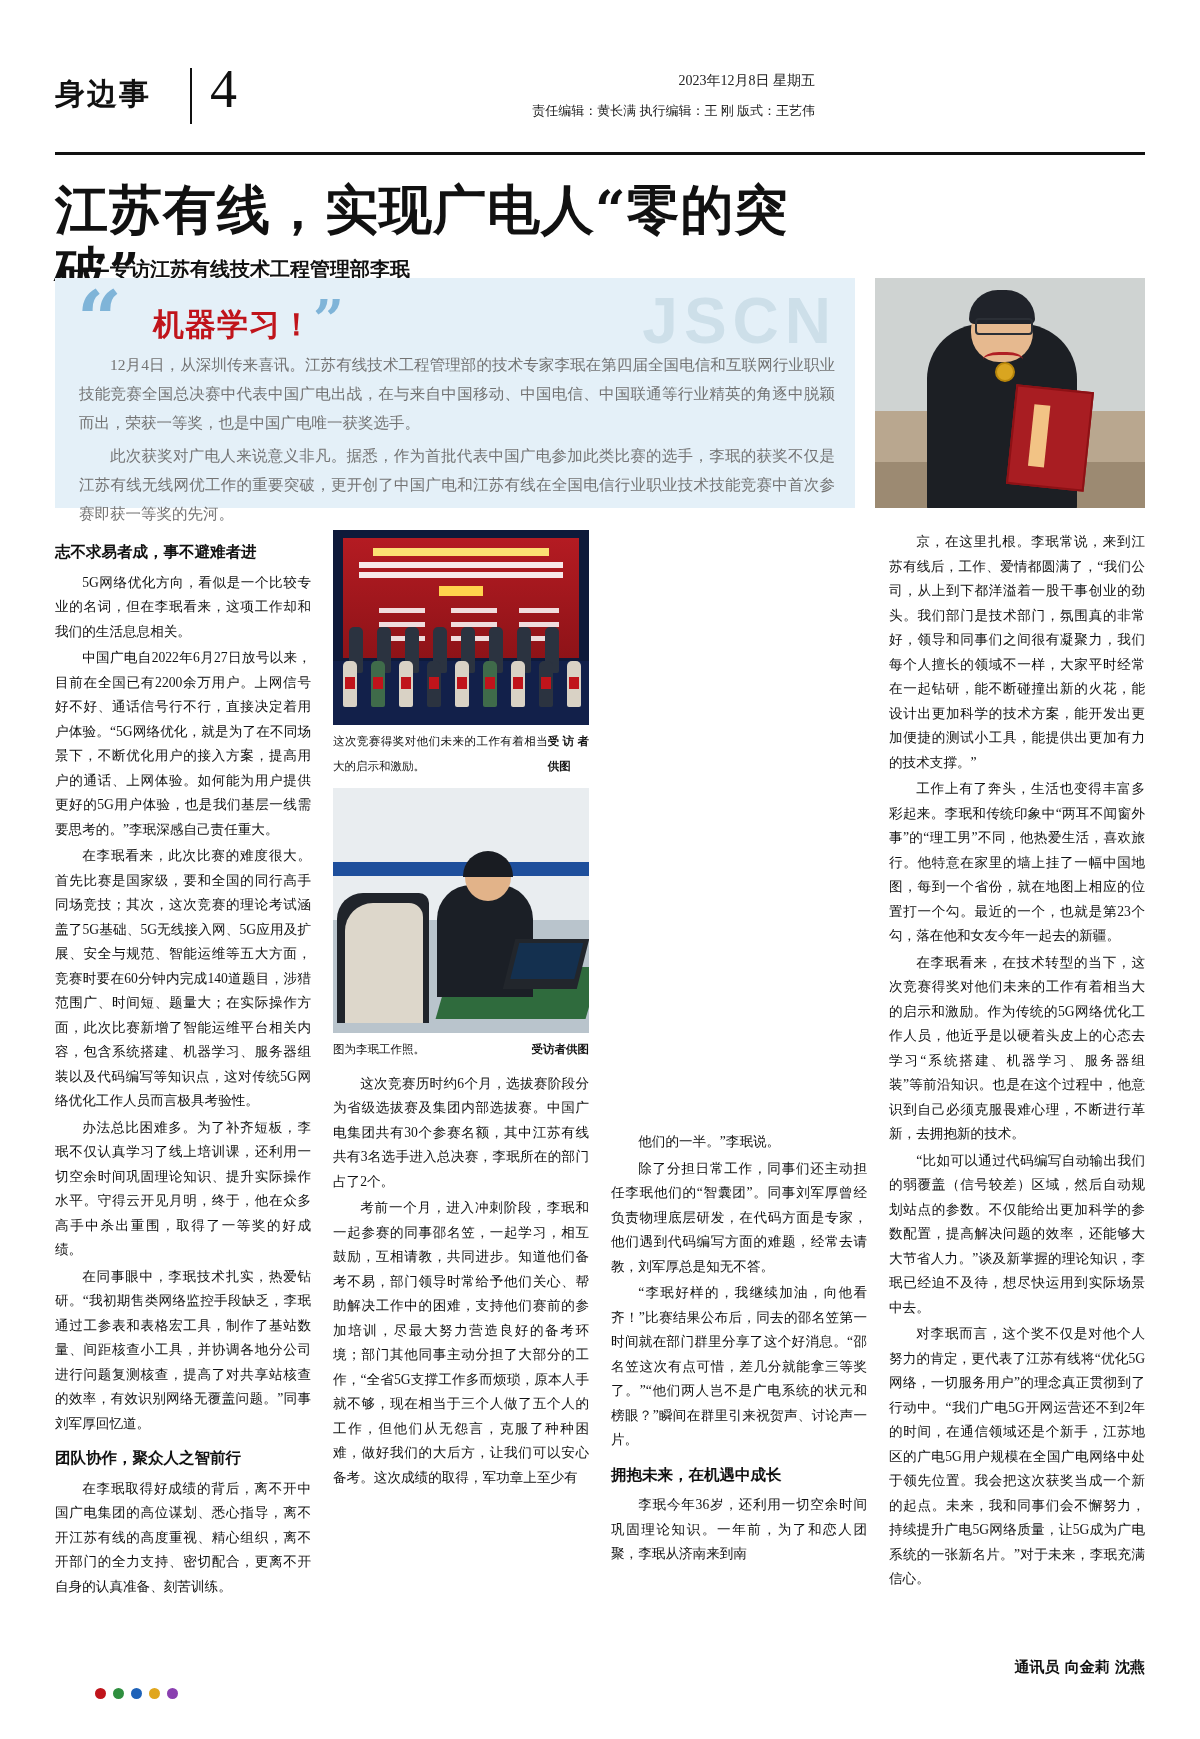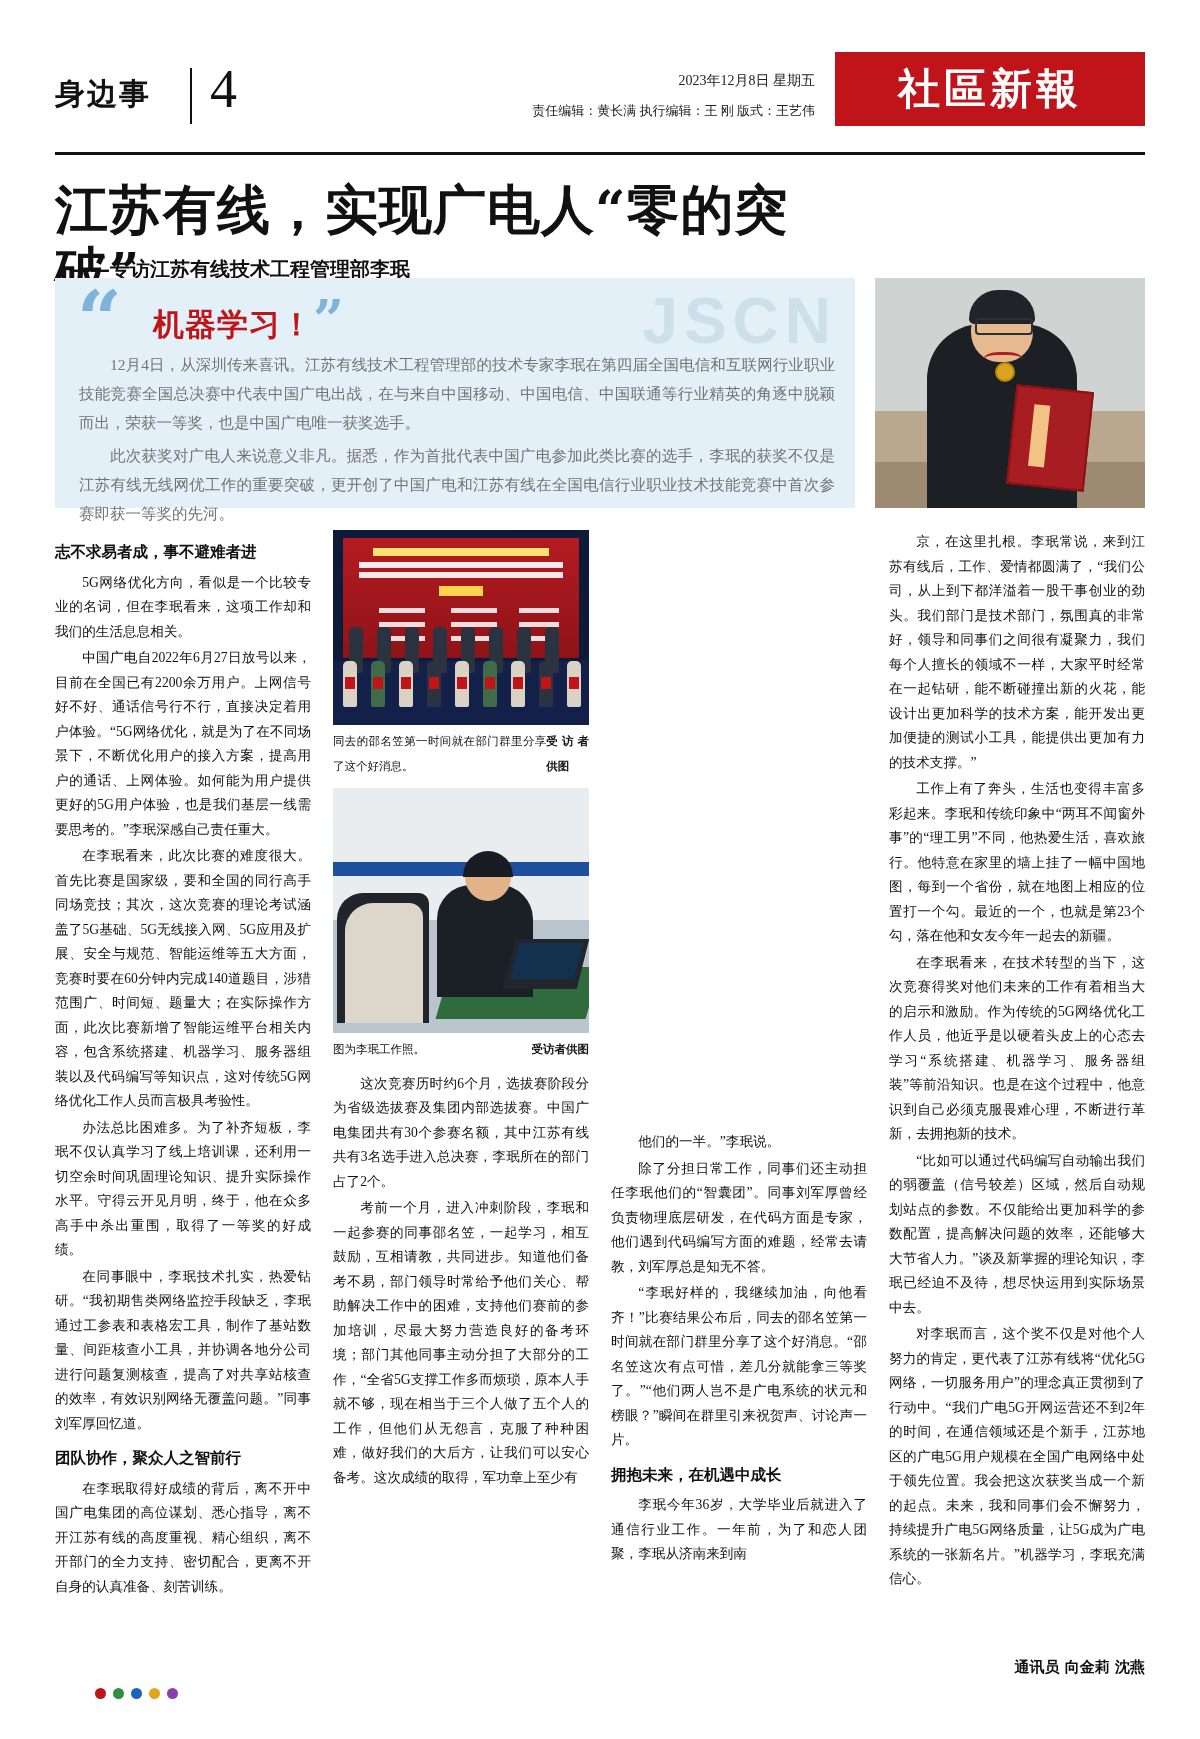--- a/index.html
+++ b/index.html
@@ -221,21 +221,20 @@
   <div class="masthead">
     <div class="section-name">身边事</div>
     <div class="sep-bar"></div>
     <div class="page-num">4</div>
     <div class="date-line">2023年12月8日  星期五</div>
     <div class="credits">
       <span>责任编辑：黄长满</span>
       <span>执行编辑：王 刚</span>
       <span>版式：王艺伟</span>
     </div>
-    <div class="brand">社區新報</div>
   </div>
   <div class="rule"></div>
 
   <div class="headline">江苏有线，实现广电人“零的突破”</div>
   <div class="subhead">——专访江苏有线技术工程管理部李珉</div>
 
   <div class="lead-photo">
     <div class="lp-wall"></div>
     <div class="lp-sofa"></div>
     <div class="lp-sofa2"></div>
@@ -322,21 +321,21 @@
             <i></i>
           </div>
         <div class="person dark" style="left:206px;">
             <i></i>
           </div>
         <div class="person" style="left:234px;">
             <i></i>
           </div>
       </div>
       <div class="cap">
-        <span>同去的邵名笠第一时间就在部门群里分享了这个好消息。</span>
+        <span>这次竞赛得奖对他们未来的工作有着相当大的启示和激励。</span>
         <span class="cap-credit">受访者供图</span>
       </div>
 
       <div class="photo p2">
         <div class="wall"></div>
         <div class="blueband"></div>
         <div class="desk"></div>
         <div class="deskmat"></div>
         <div class="chair"></div>
         <div class="coat"></div>
@@ -354,29 +353,29 @@
 
       <p>这次竞赛历时约6个月，选拔赛阶段分为省级选拔赛及集团内部选拔赛。中国广电集团共有30个参赛名额，其中江苏有线共有3名选手进入总决赛，李珉所在的部门占了2个。</p>
       <p>考前一个月，进入冲刺阶段，李珉和一起参赛的同事邵名笠，一起学习，相互鼓励，互相请教，共同进步。知道他们备考不易，部门领导时常给予他们关心、帮助解决工作中的困难，支持他们赛前的参加培训，尽最大努力营造良好的备考环境；部门其他同事主动分担了大部分的工作，“全省5G支撑工作多而烦琐，原本人手就不够，现在相当于三个人做了五个人的工作，但他们从无怨言，克服了种种困难，做好我们的大后方，让我们可以安心备考。这次成绩的取得，军功章上至少有</p>
     </div>
 
     <div class="col col3" style="top:600px;">
       <p>他们的一半。”李珉说。</p>
       <p>除了分担日常工作，同事们还主动担任李珉他们的“智囊团”。同事刘军厚曾经负责物理底层研发，在代码方面是专家，他们遇到代码编写方面的难题，经常去请教，刘军厚总是知无不答。</p>
       <p>“李珉好样的，我继续加油，向他看齐！”比赛结果公布后，同去的邵名笠第一时间就在部门群里分享了这个好消息。“邵名笠这次有点可惜，差几分就能拿三等奖了。”“他们两人岂不是广电系统的状元和榜眼？”瞬间在群里引来祝贺声、讨论声一片。</p>
       <div class="sub-h">拥抱未来，在机遇中成长</div>
-      <p>李珉今年36岁，大学毕业后就进入了通信行业工作。一年前，为了和恋人团聚，李珉从济南来到南</p>
+      <p>李珉今年36岁，还利用一切空余时间巩固理论知识。一年前，为了和恋人团聚，李珉从济南来到南</p>
     </div>
 
     <div class="col col4">
       <p>京，在这里扎根。李珉常说，来到江苏有线后，工作、爱情都圆满了，“我们公司，从上到下都洋溢着一股干事创业的劲头。我们部门是技术部门，氛围真的非常好，领导和同事们之间很有凝聚力，我们每个人擅长的领域不一样，大家平时经常在一起钻研，能不断碰撞出新的火花，能设计出更加科学的技术方案，能开发出更加便捷的测试小工具，能提供出更加有力的技术支撑。”</p>
       <p>工作上有了奔头，生活也变得丰富多彩起来。李珉和传统印象中“两耳不闻窗外事”的“理工男”不同，他热爱生活，喜欢旅行。他特意在家里的墙上挂了一幅中国地图，每到一个省份，就在地图上相应的位置打一个勾。最近的一个，也就是第23个勾，落在他和女友今年一起去的新疆。</p>
       <p>在李珉看来，在技术转型的当下，这次竞赛得奖对他们未来的工作有着相当大的启示和激励。作为传统的5G网络优化工作人员，他近乎是以硬着头皮上的心态去学习“系统搭建、机器学习、服务器组装”等前沿知识。也是在这个过程中，他意识到自己必须克服畏难心理，不断进行革新，去拥抱新的技术。</p>
       <p>“比如可以通过代码编写自动输出我们的弱覆盖（信号较差）区域，然后自动规划站点的参数。不仅能给出更加科学的参数配置，提高解决问题的效率，还能够大大节省人力。”谈及新掌握的理论知识，李珉已经迫不及待，想尽快运用到实际场景中去。</p>
-      <p>对李珉而言，这个奖不仅是对他个人努力的肯定，更代表了江苏有线将“优化5G网络，一切服务用户”的理念真正贯彻到了行动中。“我们广电5G开网运营还不到2年的时间，在通信领域还是个新手，江苏地区的广电5G用户规模在全国广电网络中处于领先位置。我会把这次获奖当成一个新的起点。未来，我和同事们会不懈努力，持续提升广电5G网络质量，让5G成为广电系统的一张新名片。”机器学习，李珉充满信心。</p>
+      <p>对李珉而言，这个奖不仅是对他个人努力的肯定，更代表了江苏有线将“优化5G网络，一切服务用户”的理念真正贯彻到了行动中。“我们广电5G开网运营还不到2年的时间，在通信领域还是个新手，江苏地区的广电5G用户规模在全国广电网络中处于领先位置。我会把这次获奖当成一个新的起点。未来，我和同事们会不懈努力，持续提升广电5G网络质量，让5G成为广电系统的一张新名片。”对于未来，李珉充满信心。</p>
     </div>
 
   </div>
 
   <div class="byline">通讯员 向金莉 沈燕</div>
   <div class="dots">
     <span style="background:#c0141b"></span>
     <span style="background:#2f8f3f"></span>
     <span style="background:#1e62b8"></span>
     <span style="background:#e0a61d"></span>

